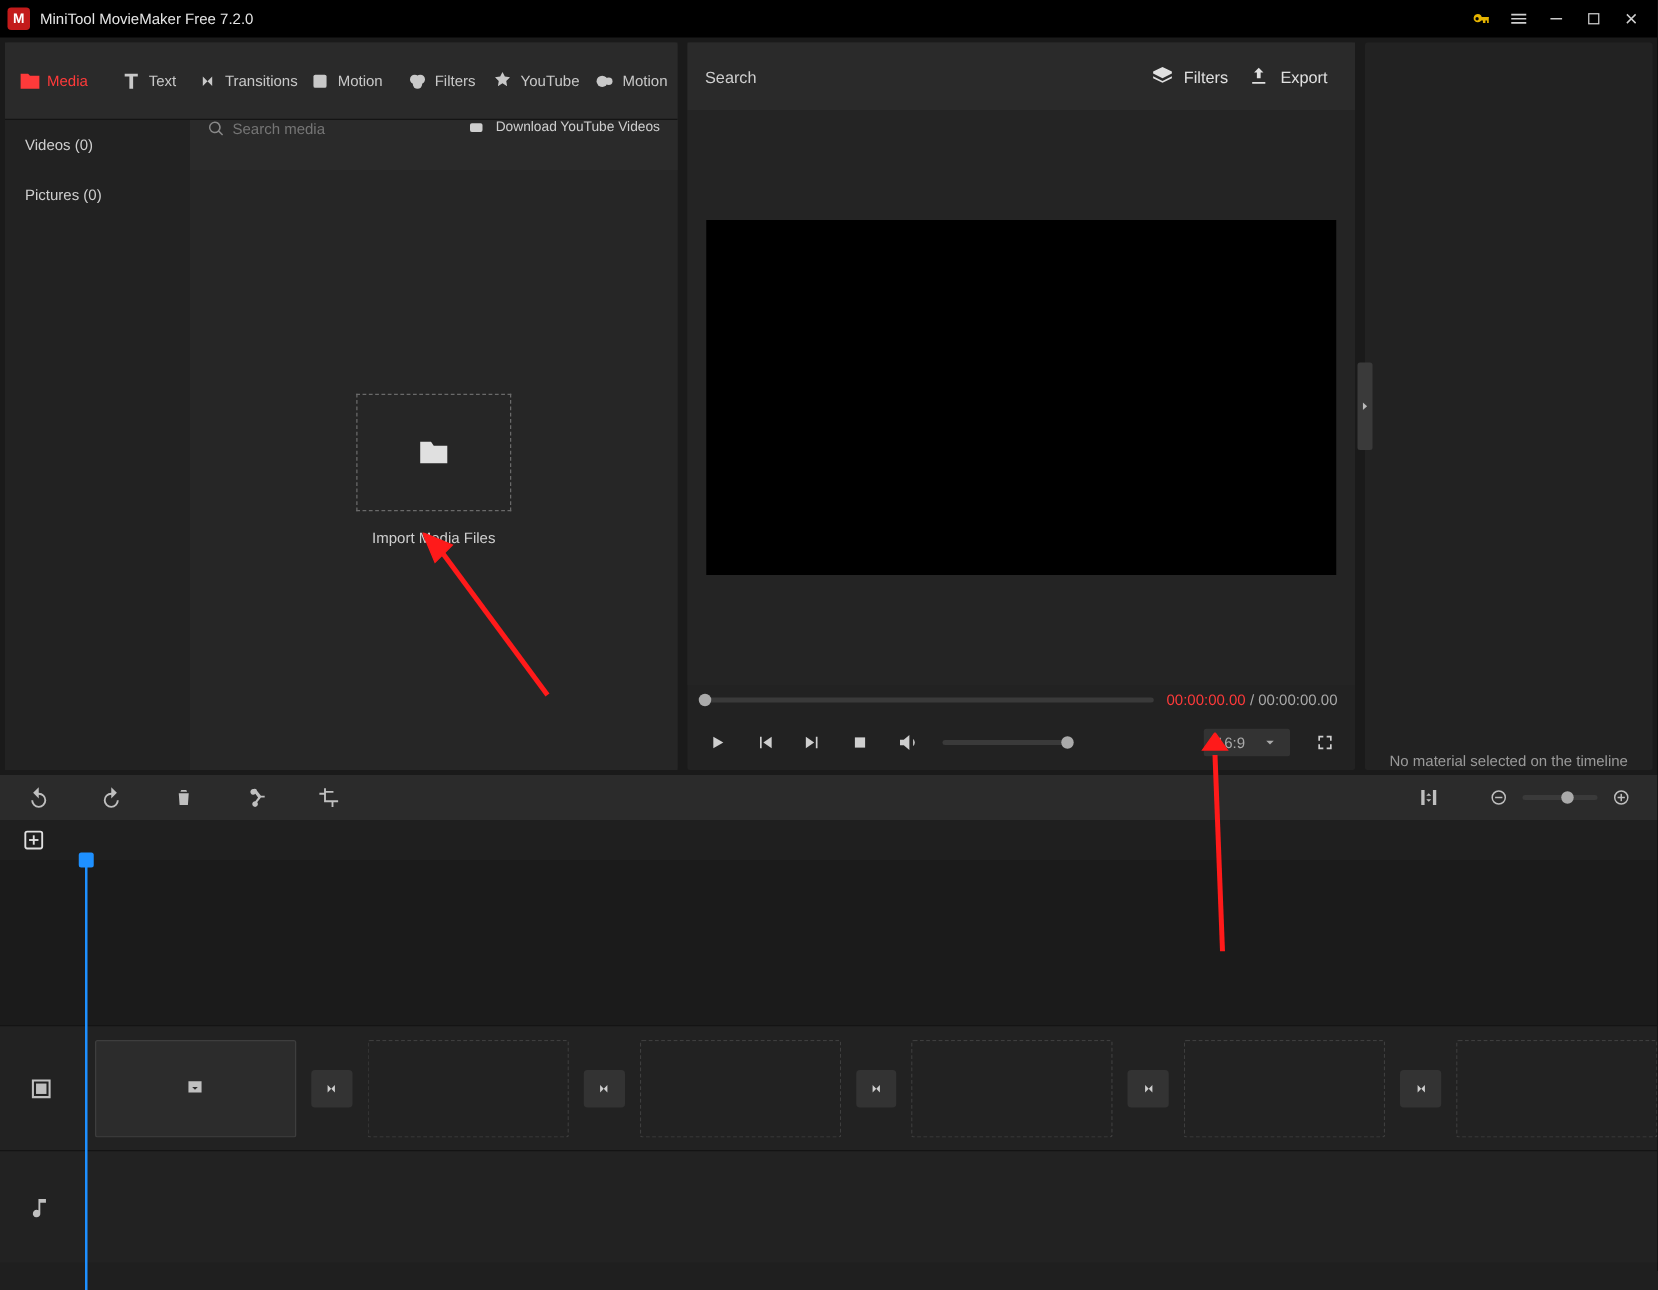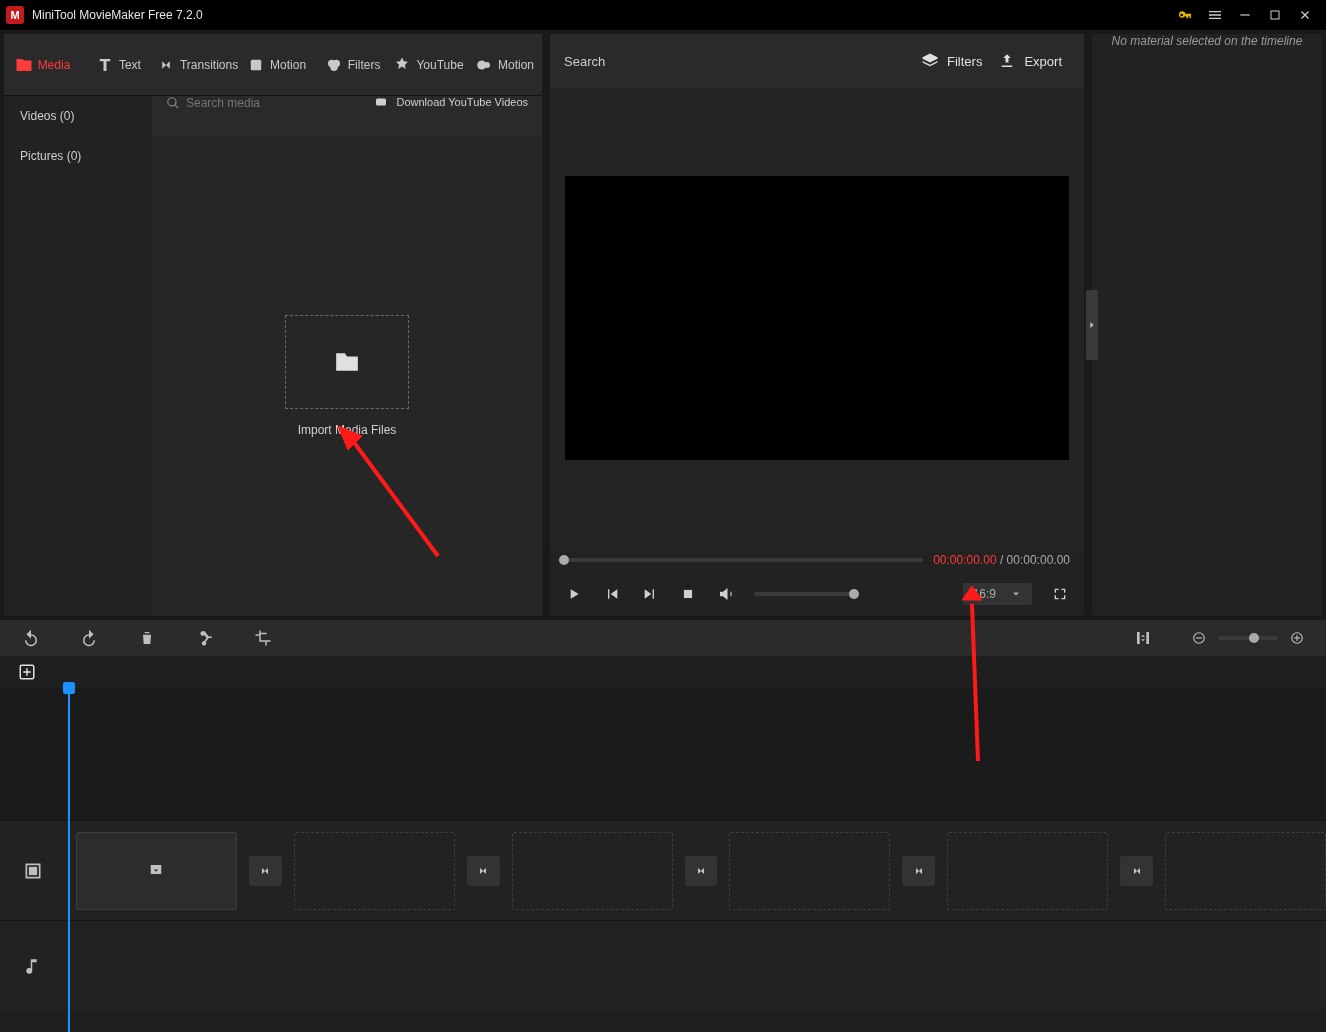--- a/index.html
+++ b/index.html
@@ -57,21 +57,21 @@
 .player-controls { height: 44px; display: flex; align-items: center; padding: 0 14px; gap: 18px; }
 .pc-btn { width: 20px; height: 20px; display: flex; align-items: center; justify-content: center; cursor: pointer;}
 .pc-btn svg { fill: #cfcfcf; }
 .vol-slider { width: 100px; height: 4px; background: #3a3a3a; border-radius: 2px; position: relative;}
 .vol-slider .thumb { position: absolute; right: 0; top: 50%; width: 10px; height: 10px; background: #aaa; border-radius: 50%; transform: translate(50%,-50%);}
 .player-controls .spacer { flex: 1; }
 .ratio-dd { background: #333; color: #aaa; font-size: 12px; padding: 4px 10px; display: flex; align-items: center; gap: 14px; cursor: pointer; border-radius: 2px;}
 .fullscr { cursor: pointer; }
 
 
-.right-body { flex: 1; display: flex; align-items: flex-start; justify-content: center; position: relative; font-style: italic;}
+.right-body { flex: 1; display: flex; align-items: flex-end; justify-content: center; position: relative;}
 .right-msg { font-size: 12px; color: #9a9a9a; }
 .right-collapse { position: absolute; left: -6px; top: 50%; transform: translateY(-50%); width: 12px; height: 70px; background: #3a3a3a; display:flex; align-items:center; justify-content:center; cursor:pointer; border-radius: 2px;}
 .right-collapse svg{ fill:#bbb; }
 
 
 .toolbelt { height: 36px; background: #2b2b2b; display: flex; align-items: center; padding: 0 20px; gap: 36px;}
 .toolbelt .tbtn { width: 22px; height: 22px; display:flex; align-items:center; justify-content:center; cursor:pointer;}
 .toolbelt .tbtn svg { fill: #bfbfbf; }
 .toolbelt .spacer { flex: 1; }
 .zoom { display: flex; align-items: center; gap: 10px;}

